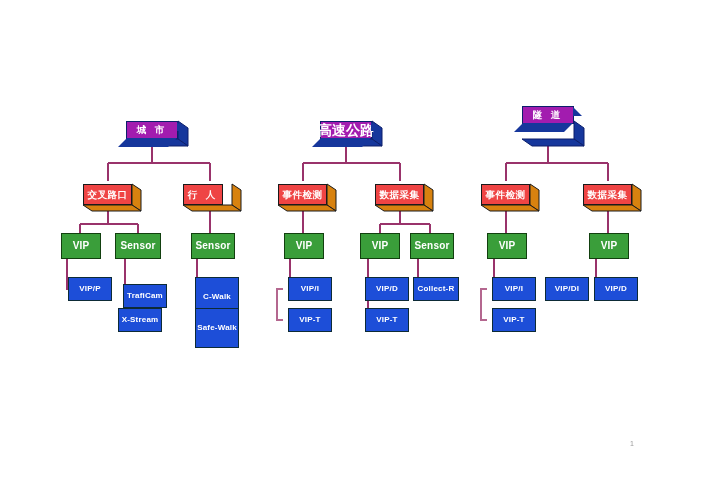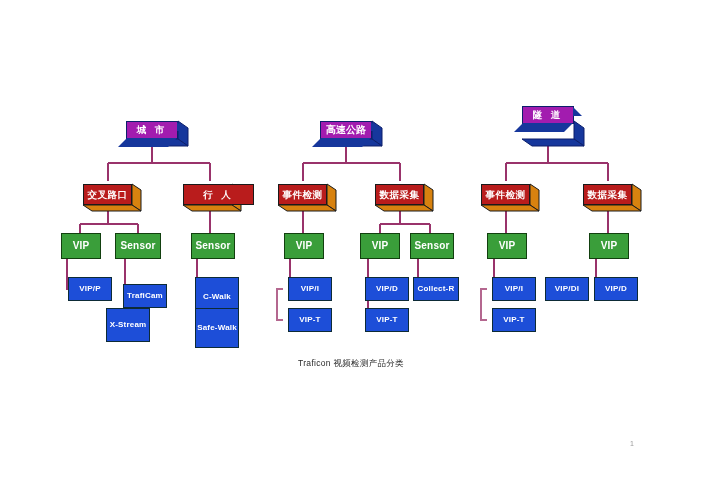--- a/index.html
+++ b/index.html
@@ -33,21 +33,21 @@
     border-left:9px solid #16379c;
   }
   .n-blue::before{ 
     content:"";position:absolute;left:0;bottom:-9px;
     width:100%;height:9px;background:#16379c;
     transform:skewX(-45deg);transform-origin:top left;
   }
 
   
   .n-orange{
-    background:#b91c1c;border:1px solid #1a1a1a;
+    background:#ef4444;border:1px solid #1a1a1a;
     font-size:9.5px;font-weight:bold;letter-spacing:.5px;
     color:#ffffff;
   }
 
   
   .n-green{
     background:#3a9e3a;border:1px solid #12400f;
     font-size:10px;font-weight:bold;color:#ffffff;letter-spacing:.2px;
   }
 
@@ -165,31 +165,31 @@
       <polygon points="481,205 530,205 539,211 490,211" fill="#d8820f" stroke="#1a1a1a" stroke-width="1"></polygon>
 
       <polygon points="632,184 641,190 641,211 632,205" fill="#d8820f" stroke="#1a1a1a" stroke-width="1"></polygon>
       <polygon points="583,205 632,205 641,211 592,211" fill="#d8820f" stroke="#1a1a1a" stroke-width="1"></polygon>
     </g>
   </svg>
 
   <div class="node n-blue" style="left:126px;top:121px;width:52px;height:18px;">
     <span>城 市</span>
   </div>
-  <div class="node n-blue" style="left:320px;top:121px;width:52px;height:18px;font-size:10px;letter-spacing:0px;">
+  <div class="node n-blue" style="left:320px;top:121px;width:52px;height:18px;font-size:14px;letter-spacing:0px;">
     <span>高速公路</span>
   </div>
   <div class="node n-blue" style="left:522px;top:106px;width:52px;height:18px;">
     <span>隧 道</span>
   </div>
 
   <div class="node n-orange" style="left:83px;top:184px;width:49px;height:21px;">
     <span>交叉路口</span>
   </div>
-  <div class="node n-orange" style="left:183px;top:184px;width:71px;height:21px;letter-spacing:3px;">
+  <div class="node n-orange" style="left:183px;top:184px;width:40px;height:21px;letter-spacing:3px;">
     <span>行 人</span>
   </div>
   <div class="node n-orange" style="left:278px;top:184px;width:49px;height:21px;">
     <span>事件检测</span>
   </div>
   <div class="node n-orange" style="left:375px;top:184px;width:49px;height:21px;">
     <span>数据采集</span>
   </div>
   <div class="node n-orange" style="left:481px;top:184px;width:49px;height:21px;">
     <span>事件检测</span>
@@ -222,21 +222,21 @@
   <div class="node n-green" style="left:589px;top:233px;width:40px;height:26px;">
     <span>VIP</span>
   </div>
 
   <div class="node n-cyan" style="left:68px;top:277px;width:44px;height:24px;">
     <span>VIP/P</span>
   </div>
   <div class="node n-cyan" style="left:123px;top:284px;width:44px;height:24px;">
     <span>TrafiCam</span>
   </div>
-  <div class="node n-cyan" style="left:106px;top:308px;width:44px;height:34px;">
+  <div class="node n-cyan" style="left:118px;top:308px;width:44px;height:24px;">
     <span>X-Stream</span>
   </div>
   <div class="node n-cyan" style="left:195px;top:277px;width:44px;height:40px;">
     <span>C-Walk</span>
   </div>
   <div class="node n-cyan" style="left:195px;top:308px;width:44px;height:40px;">
     <span>Safe-Walk</span>
   </div>
 
   <div class="node n-cyan" style="left:288px;top:277px;width:44px;height:24px;">
@@ -261,16 +261,15 @@
   <div class="node n-cyan" style="left:492px;top:308px;width:44px;height:24px;">
     <span>VIP-T</span>
   </div>
   <div class="node n-cyan" style="left:545px;top:277px;width:44px;height:24px;">
     <span>VIP/DI</span>
   </div>
   <div class="node n-cyan" style="left:594px;top:277px;width:44px;height:24px;">
     <span>VIP/D</span>
   </div>
 
-  <div id="caption">Traficon 视频检测产品分类</div>
   <div id="pagenum">1</div>
 
 </div>
 
 </body></html>

